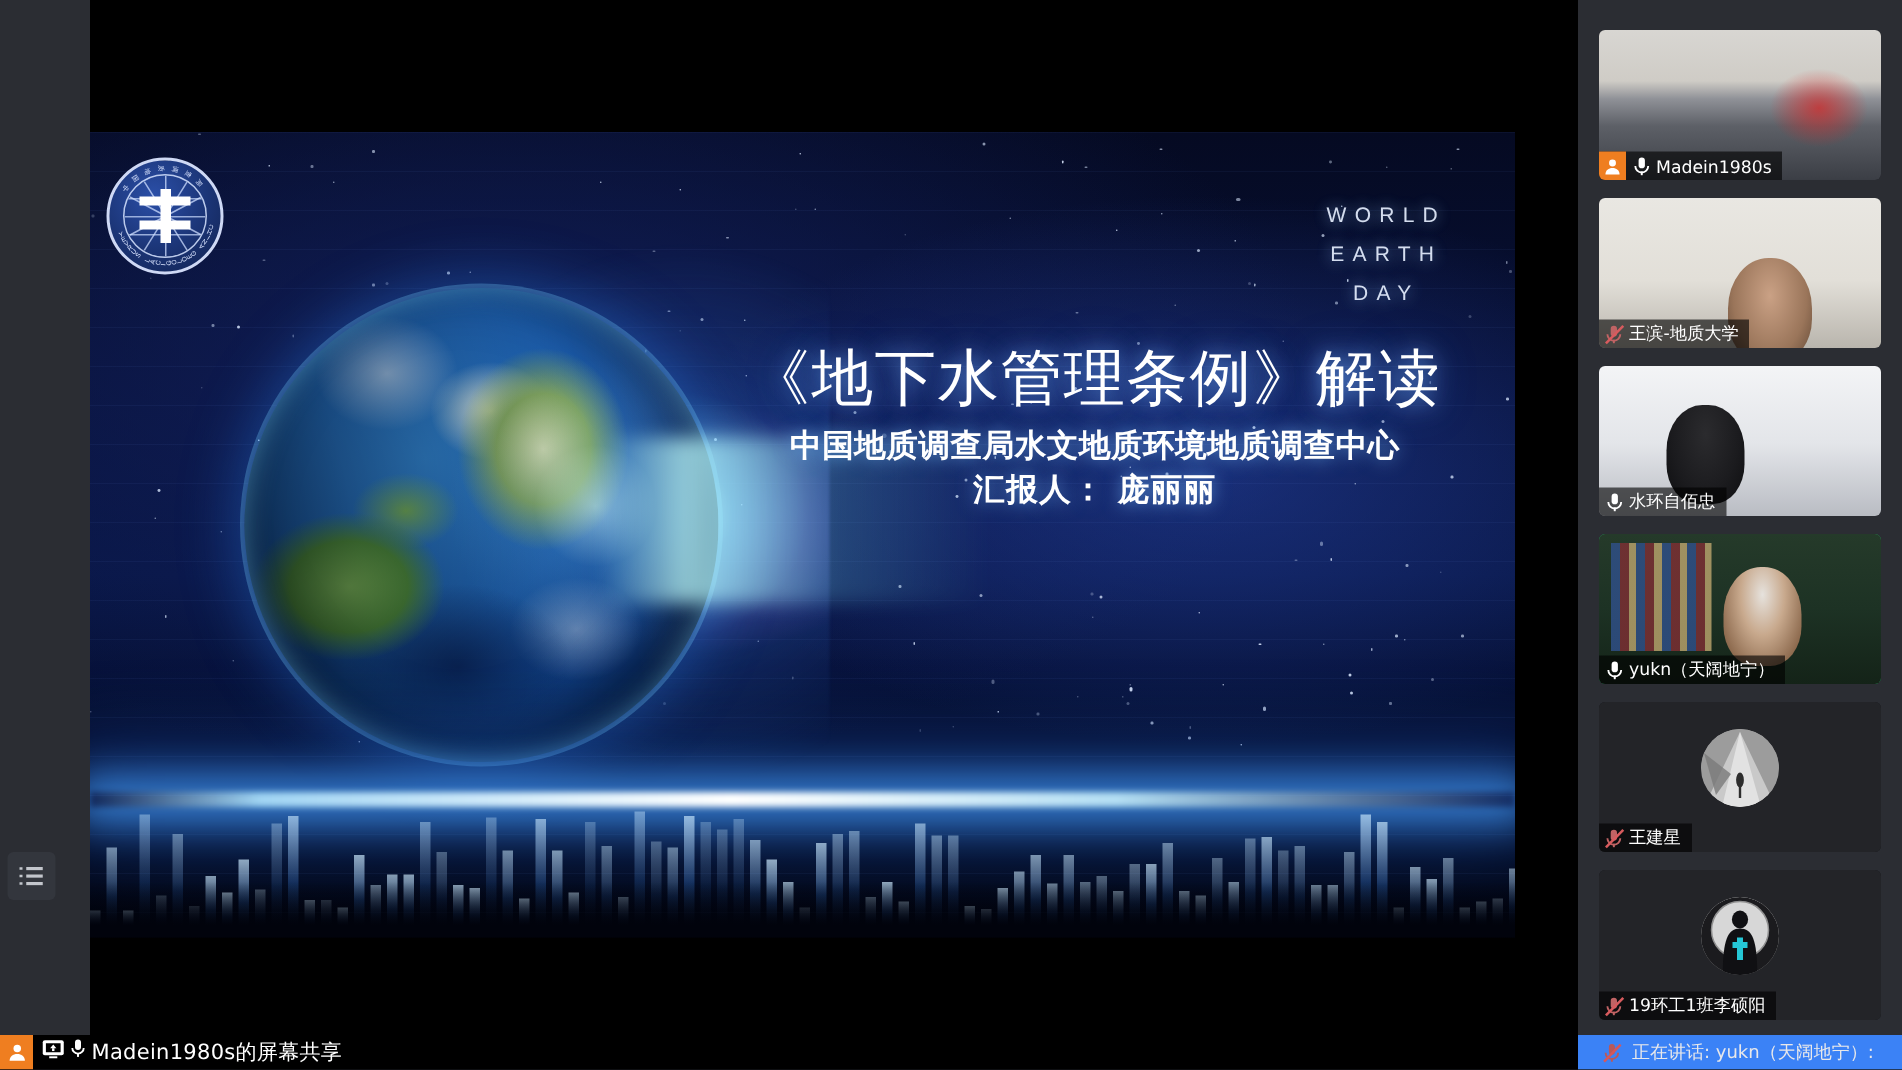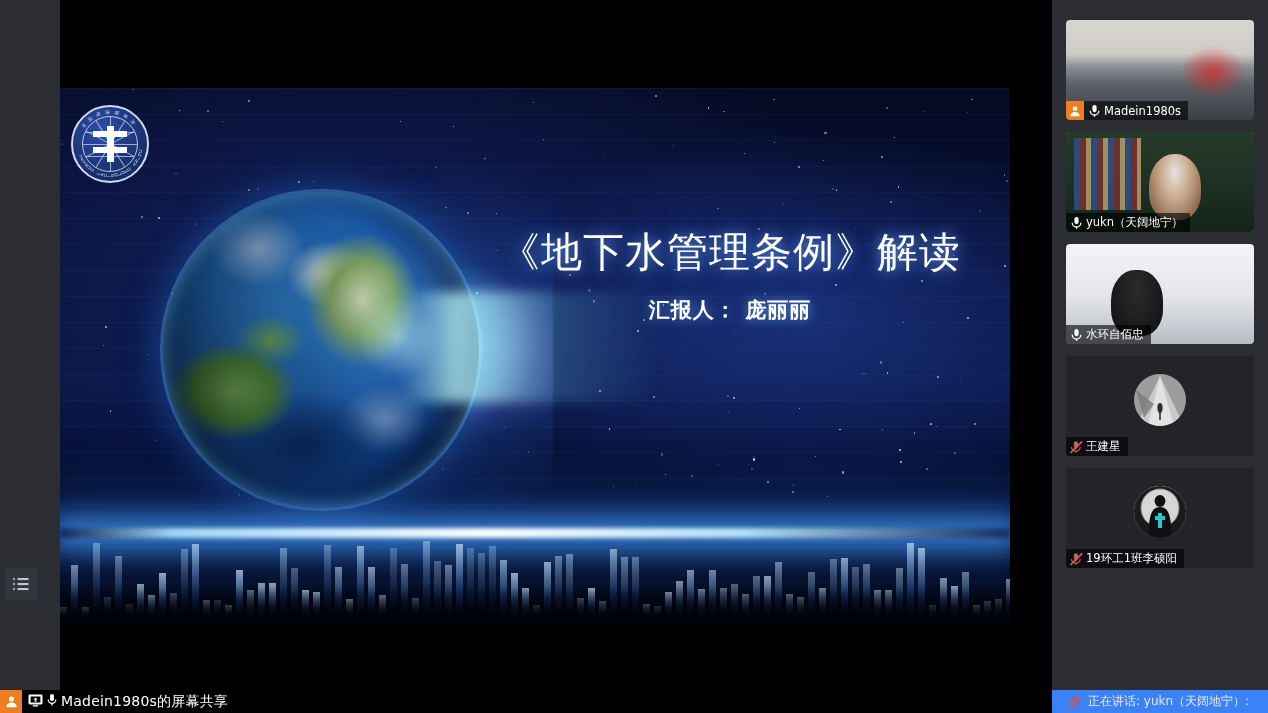--- a/index.html
+++ b/index.html
@@ -169,21 +169,21 @@
     font-family:"DejaVu Sans","Liberation Sans",sans-serif;
     text-shadow:0 0 10px rgba(120,180,255,.6);
   }
   .org-line {
     margin-top:7px; font-size:21px; font-weight:bold; color:#ffffff;
     letter-spacing:.4px;
     font-family:"DejaVu Sans","Liberation Sans",sans-serif;
     text-shadow:0 0 12px rgba(120,190,255,.7);
   }
   #slide-speaker {
-    margin-top:20px; font-size:21px; font-weight:bold; color:#ffffff;
+    margin-top:1px; font-size:21px; font-weight:bold; color:#ffffff;
     letter-spacing:1px;
     font-family:"DejaVu Sans","Liberation Sans",sans-serif;
     text-shadow:0 0 12px rgba(120,190,255,.7);
   }
 
   
   #beam {
     position:absolute; left:0; right:0; top:440px; height:10px;
     background:linear-gradient(90deg,
       rgba(60,130,255,.25) 0%, rgba(170,225,255,.95) 12%, #ffffff 45%,
@@ -528,23 +528,29 @@
       </div>
 
       <div id="globe-wrap">
         <div id="globe-glow"></div>
         <div id="globe"></div>
         <div id="globe-terminator"></div>
         <div id="globe-rim"></div>
         <div id="globe-flare"></div>
       </div>
 
+      <div id="wed">
+        <div>WORLD</div>
+        <div>EARTH</div>
+        <div>DAY</div>
+      </div>
 
       <div id="slide-text">
         <div id="slide-title">《地下水管理条例》解读</div>
+        <div class="org-line">中国地质调查局水文地质环境地质调查中心</div>
         <div id="slide-speaker">汇报人： 庞丽丽</div>
       </div>
 
       <div id="beam"></div>
       <div id="eq">
           <b style="left: 0px; height: 18px; opacity: 0.63;"></b>
           <b style="left: 11px; height: 60px; opacity: 0.63;"></b>
           <b style="left: 22px; height: 18px; opacity: 0.76;"></b>
           <b style="left: 33px; height: 82px; opacity: 0.47;"></b>
           <b style="left: 44px; height: 28px; opacity: 0.31;"></b>
@@ -677,44 +683,58 @@
             <span class="np-mic">
               <svg width="13" height="14" viewBox="0 0 13 14">
       <rect x="4.4" y="1" width="4.2" height="7.2" rx="2.1" fill="#fff"></rect>
       <path d="M2.2 6.7a4.3 4.3 0 0 0 8.6 0" stroke="#fff" stroke-width="1.25" fill="none"></path>
       <rect x="5.85" y="10.3" width="1.3" height="2.5" fill="#fff"></rect>
     </svg>
             </span>
             <span class="np-name">Madein1980s</span>
           </div>
         </div>
-        <div class="tile active">
-          <div class="vid scene-study"></div>
+        <div class="tile">
+          <div class="vid scene-wall"></div>
           <div class="nameplate">
             <span class="np-mic">
-              <svg width="13" height="14" viewBox="0 0 13 14">
-      <rect x="4.4" y="1" width="4.2" height="7.2" rx="2.1" fill="#fff"></rect>
-      <path d="M2.2 6.7a4.3 4.3 0 0 0 8.6 0" stroke="#fff" stroke-width="1.25" fill="none"></path>
-      <rect x="5.85" y="10.3" width="1.3" height="2.5" fill="#fff"></rect>
+              <svg width="15" height="14" viewBox="0 0 15 14">
+      <rect x="4.8" y="1.2" width="4.2" height="7.2" rx="2.1" fill="#c06364"></rect>
+      <path d="M2.6 6.9a4.3 4.3 0 0 0 8.6 0" stroke="#c06364" stroke-width="1.25" fill="none"></path>
+      <rect x="6.25" y="10.5" width="1.3" height="2.3" fill="#c06364"></rect>
+      <path d="M1.6 12.9 L13.2 1.3" stroke="#d85b5e" stroke-width="1.7"></path>
     </svg>
             </span>
-            <span class="np-name">yukn（天阔地宁）</span>
+            <span class="np-name">王滨-地质大学</span>
           </div>
         </div>
         <div class="tile">
           <div class="vid scene-office"></div>
           <div class="nameplate">
             <span class="np-mic">
               <svg width="13" height="14" viewBox="0 0 13 14">
       <rect x="4.4" y="1" width="4.2" height="7.2" rx="2.1" fill="#fff"></rect>
       <path d="M2.2 6.7a4.3 4.3 0 0 0 8.6 0" stroke="#fff" stroke-width="1.25" fill="none"></path>
       <rect x="5.85" y="10.3" width="1.3" height="2.5" fill="#fff"></rect>
     </svg>
             </span>
             <span class="np-name">水环自佰忠</span>
+          </div>
+        </div>
+        <div class="tile active">
+          <div class="vid scene-study"></div>
+          <div class="nameplate">
+            <span class="np-mic">
+              <svg width="13" height="14" viewBox="0 0 13 14">
+      <rect x="4.4" y="1" width="4.2" height="7.2" rx="2.1" fill="#fff"></rect>
+      <path d="M2.2 6.7a4.3 4.3 0 0 0 8.6 0" stroke="#fff" stroke-width="1.25" fill="none"></path>
+      <rect x="5.85" y="10.3" width="1.3" height="2.5" fill="#fff"></rect>
+    </svg>
+            </span>
+            <span class="np-name">yukn（天阔地宁）</span>
           </div>
         </div>
         <div class="tile">
           <div class="vid scene-dark"></div>
           <div class="avatar-photo">
             <svg viewBox="0 0 52 52">
               <defs>
       <clipPath id="cp1">
                   <circle cx="26" cy="26" r="26"></circle>
                 </clipPath>

